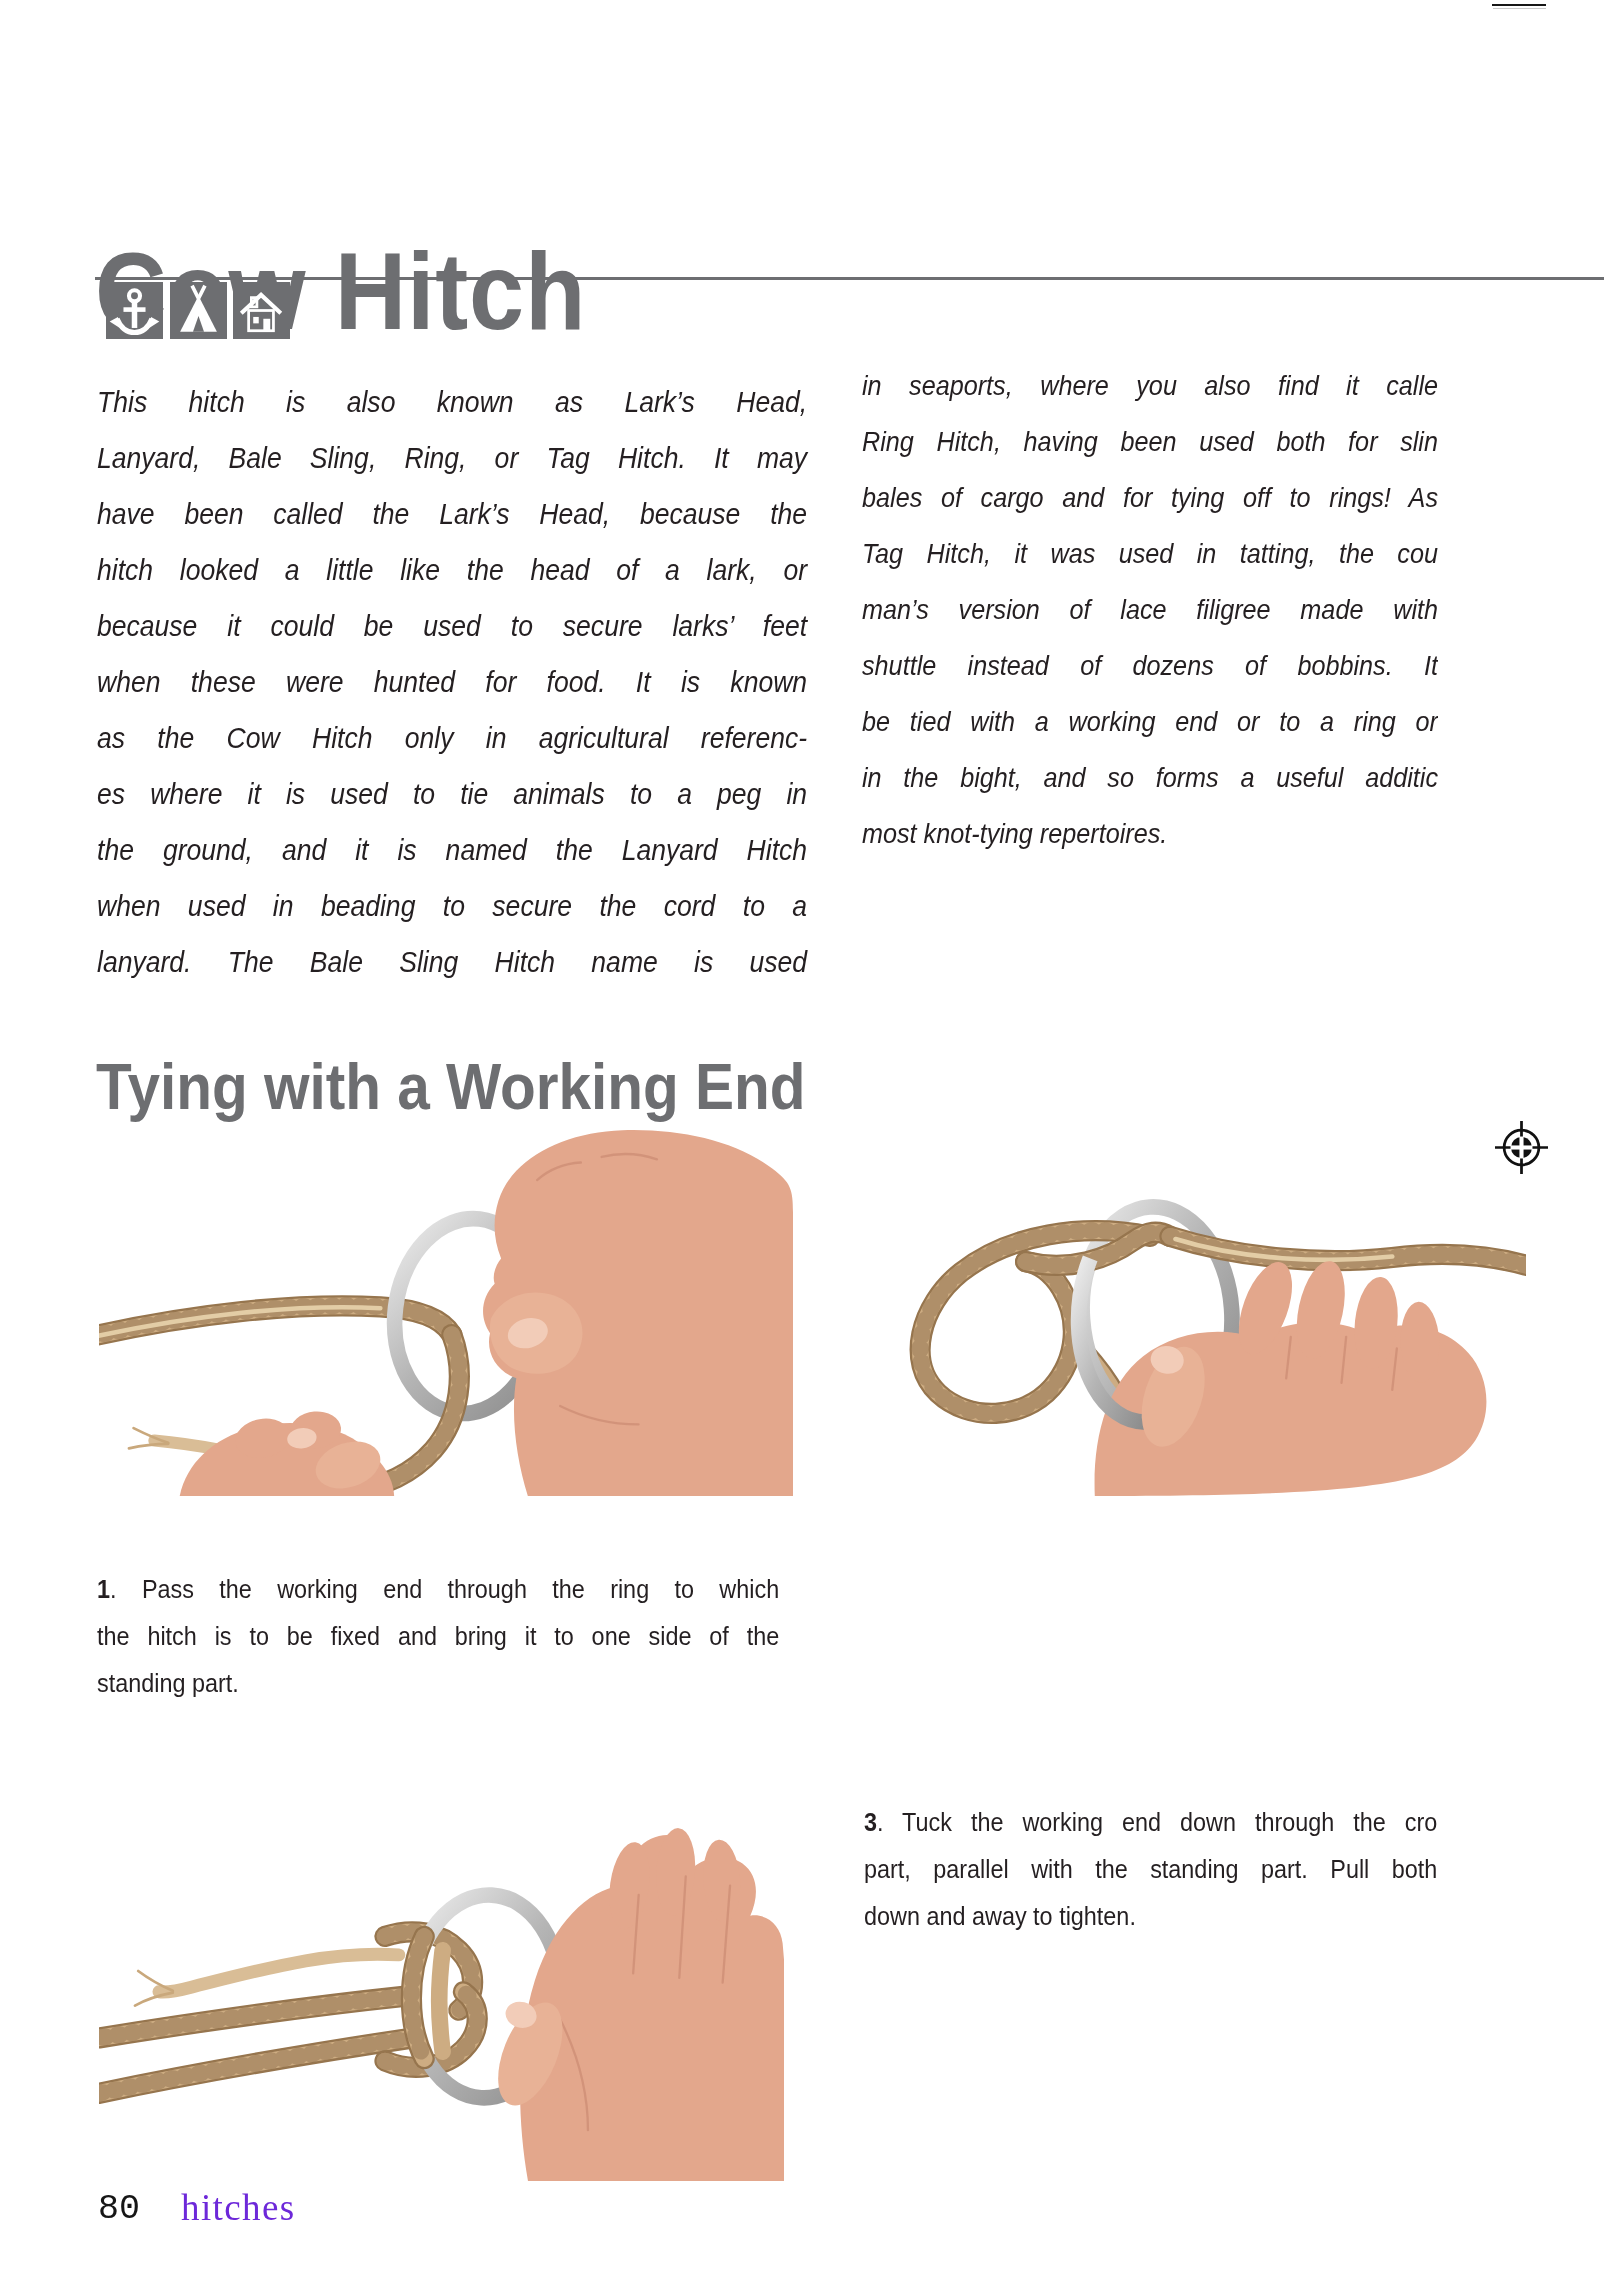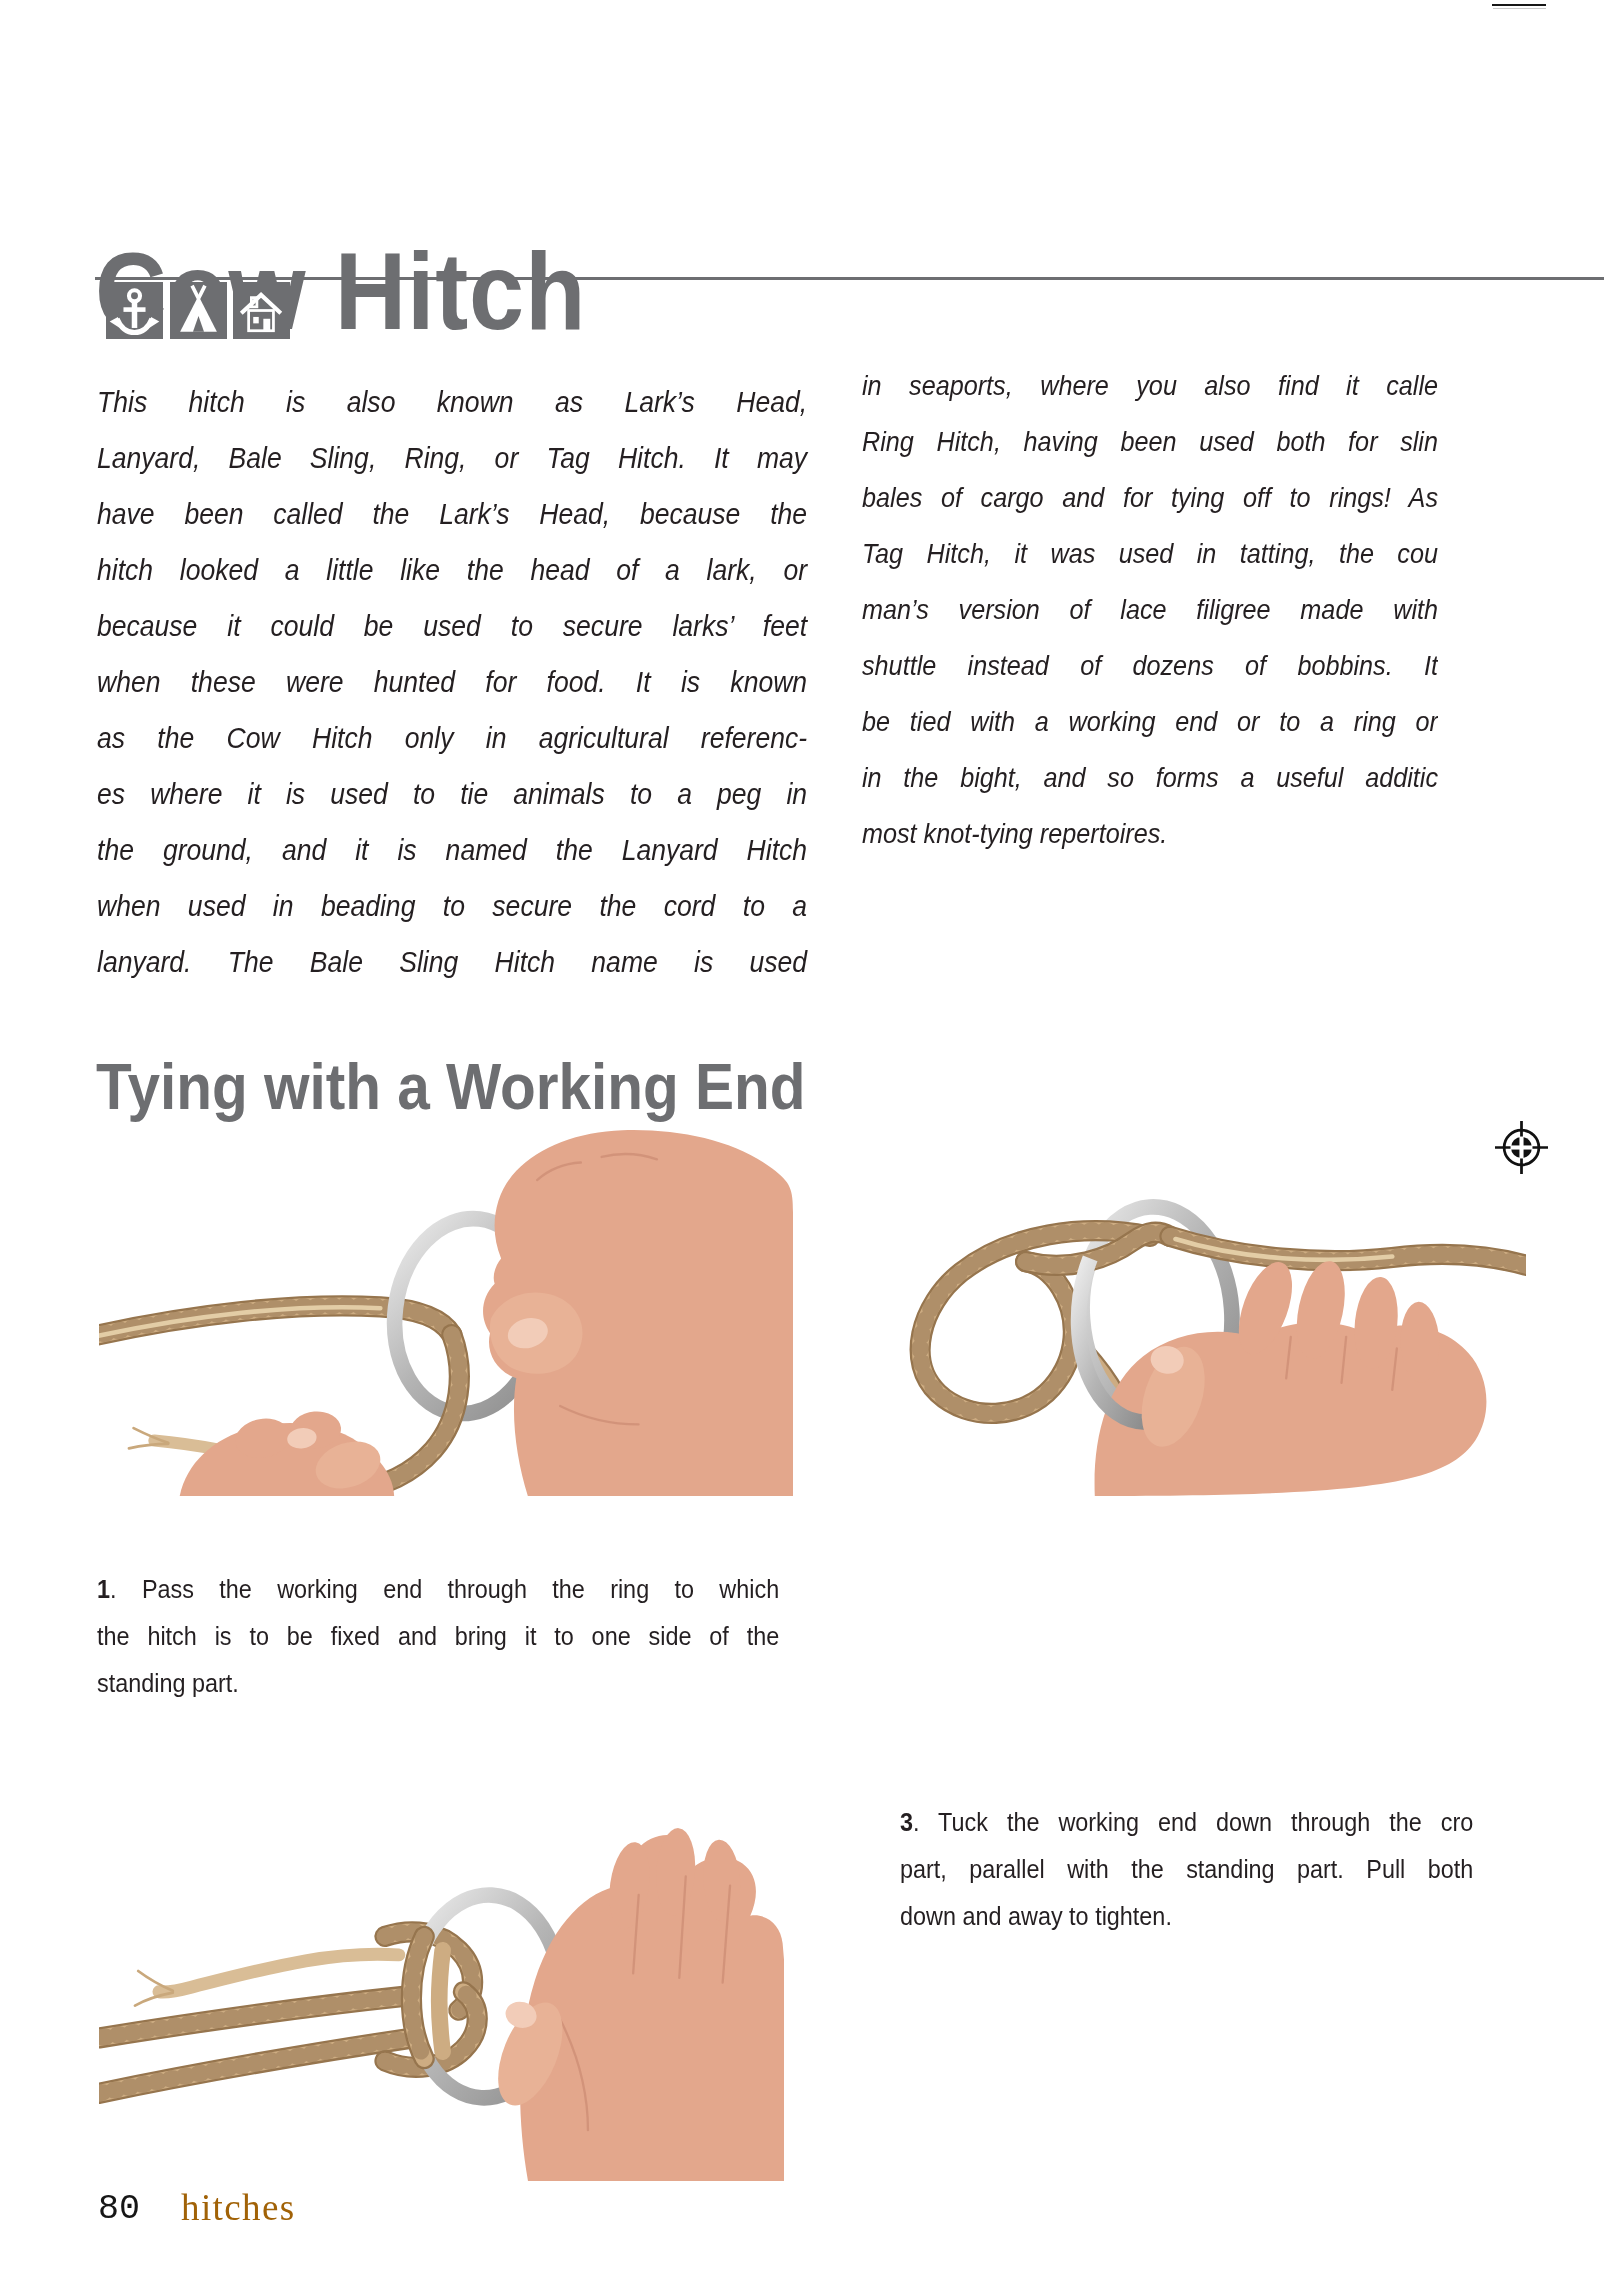--- a/index.html
+++ b/index.html
@@ -36,31 +36,31 @@
     color:#6d6e71; white-space:nowrap; transform:scaleX(.9); transform-origin:0 0;
   }
 
   
   .cap{position:absolute;margin-top:32px;}
   .cap .cline{height:47px; line-height:47px; font-size:26px; transform:scaleX(.9); transform-origin:0 50%;}
   .cap-1{left:97px; top:1534px; width:758px;}
   .cap-1 .cline{width:758px;}
   .cap-clip{overflow:hidden; width:574px;}
   .cap-2{left:864px; top:1534px; height:152px;}
-  .cap-3{left:900px; top:1767px; height:152px;}
+  .cap-3{left:864px; top:1767px; height:152px;}
   .cap-clip .cline{width:637px;}
   .stepnum{font-weight:bold;}
 
   .photo{position:absolute;}
 
   
   .folio{position:absolute; left:98px; top:2192px; font-family:Liberation Mono, monospace;
          font-size:35px; line-height:1; color:#161616;}
   .book-section{position:absolute; left:181px; top:2189px; font-family:"Liberation Serif", serif;
-         font-size:37px; line-height:1; color:#a16207; letter-spacing:1.4px;}
+         font-size:37px; line-height:1; color:#6d28d9; letter-spacing:1.4px;}
 
   
   .rope-under{fill:none; stroke:#96754e; stroke-width:46; stroke-linecap:round;}
   .rope-main{fill:none; stroke:#cdac82; stroke-width:36; stroke-linecap:round;}
   .rope-tex{fill:none; stroke:#7f6242; stroke-width:36; stroke-linecap:round; stroke-dasharray:7 24; opacity:.38;}
   .rope-hi{fill:none; stroke:#ecd8b2; stroke-width:10; stroke-linecap:round; opacity:.85;}
   .fray{fill:none; stroke:#c9a87c; stroke-width:6; stroke-linecap:round;}
   .skin{fill:#e3a78c;}
   .skin2{fill:#e8b296;}
   .crease{fill:none; stroke:#c4846b; stroke-width:5; opacity:.55; stroke-linecap:round;}

